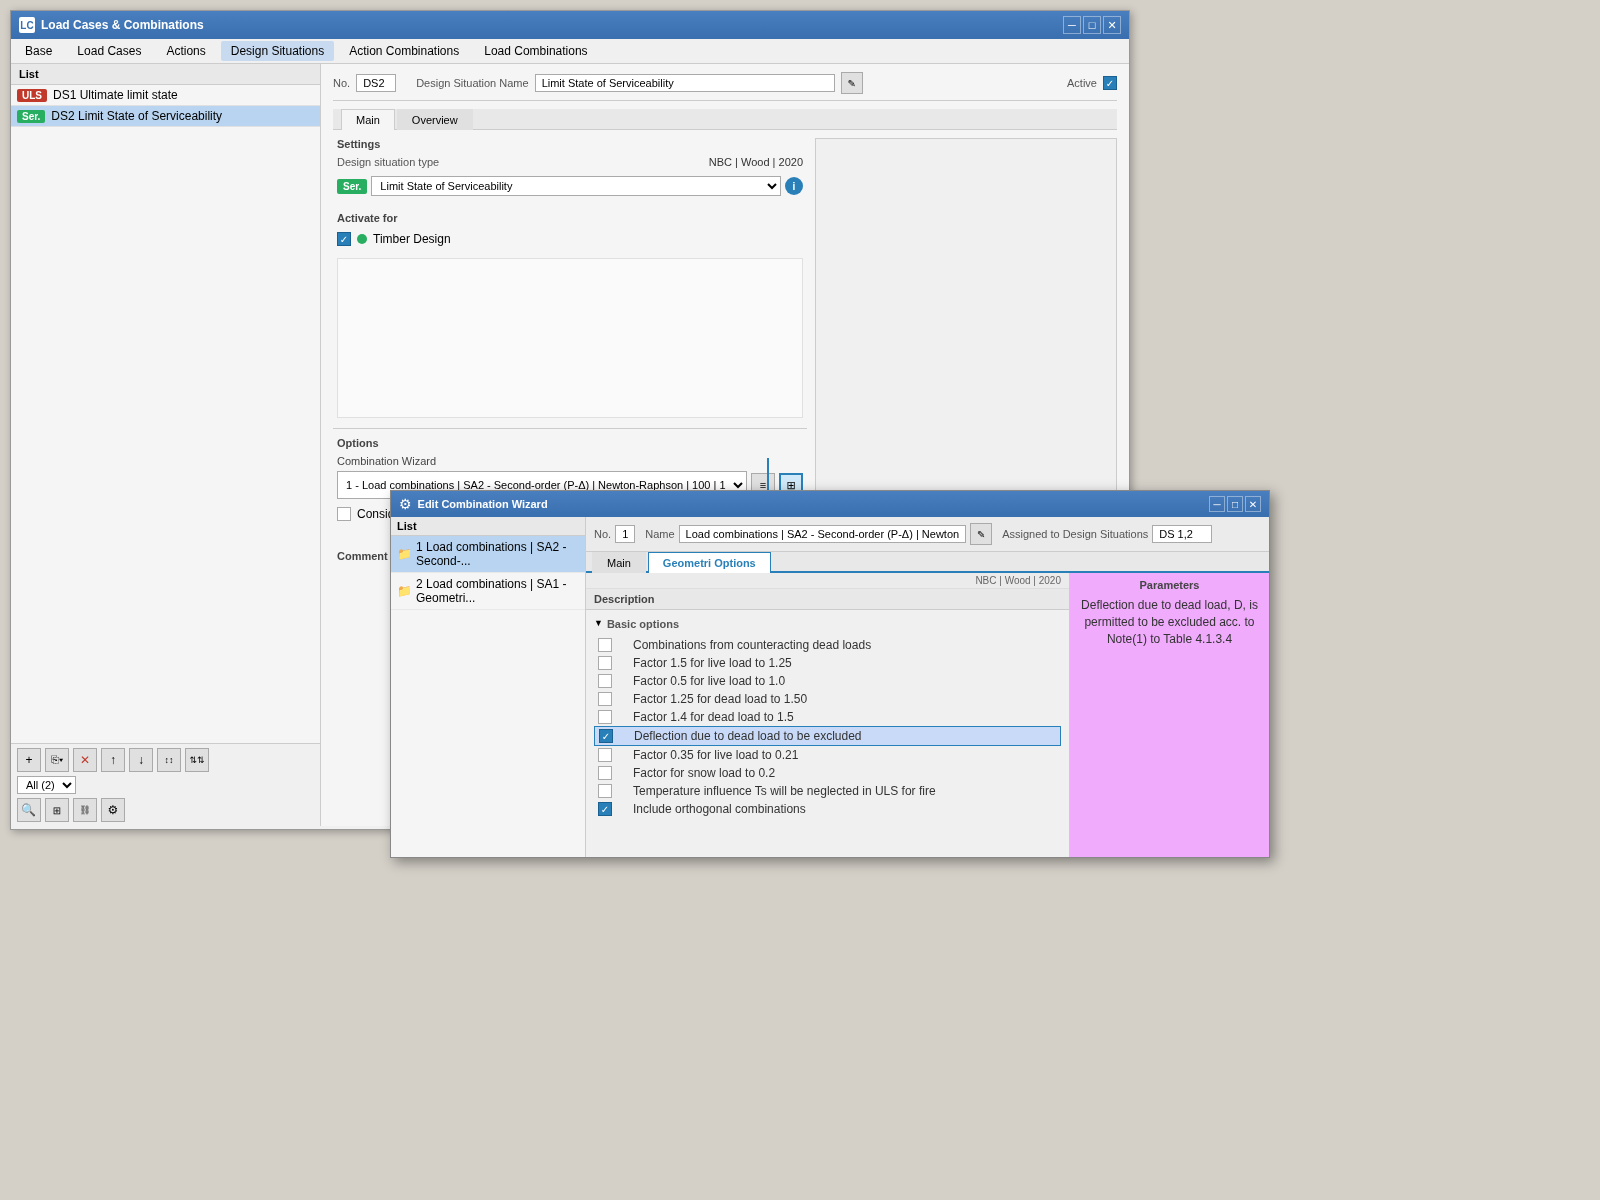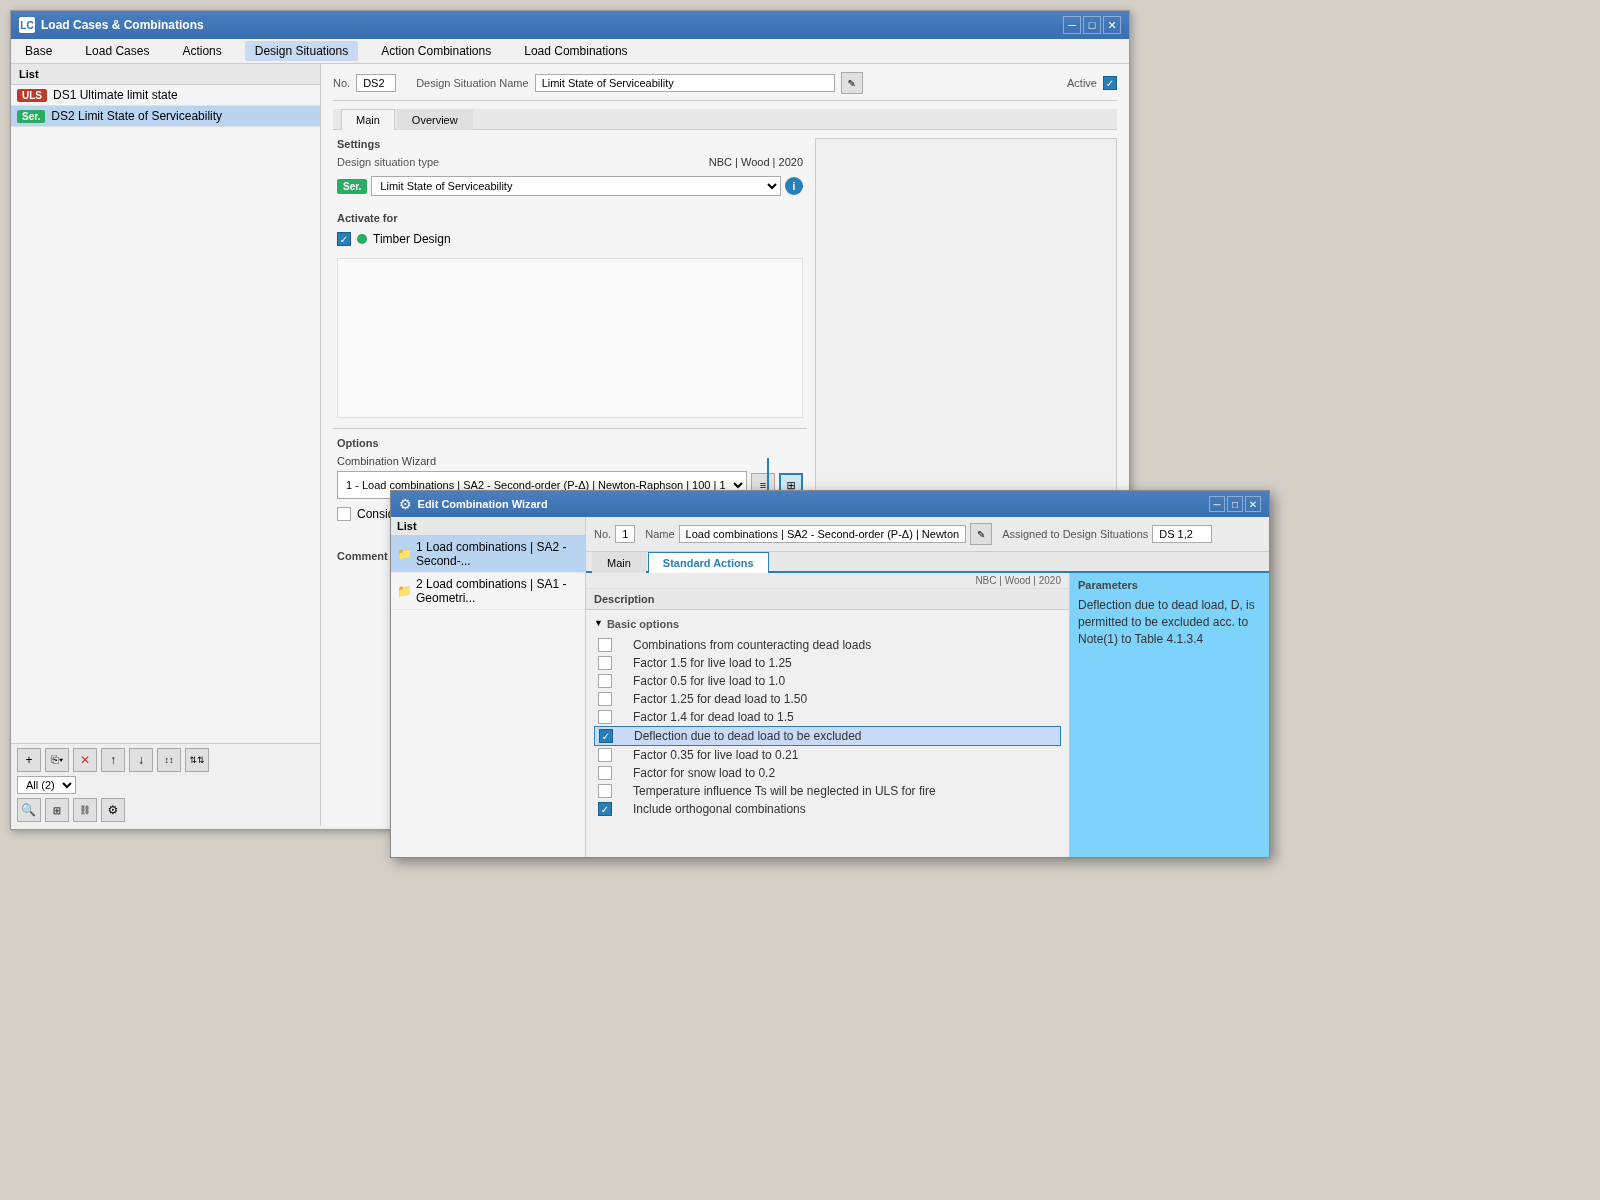--- a/index.html
+++ b/index.html
@@ -29,21 +29,21 @@
     .title-text { font-size: 12px; font-weight: 600; }
     .title-controls { display: flex; gap: 2px; }
     .title-btn { width: 18px; height: 18px; background: transparent; border: 1px solid rgba(255,255,255,0.4); color: white; font-size: 11px; cursor: pointer; display: flex; align-items: center; justify-content: center; }
 
     
     .menu-bar {
       background: #f0f0f0;
       border-bottom: 1px solid #ccc;
       display: flex;
       padding: 2px 4px;
-      gap: 13px;
+      gap: 5px;
     }
     .menu-item {
       padding: 3px 10px;
       cursor: pointer;
       border-radius: 2px;
       color: #000;
     }
     .menu-item.active { background: #c8daf0; }
 
     
@@ -439,23 +439,24 @@
     }
     .std-option-row.highlighted {
       background: #c8daf8;
       border: 1px solid #2980b9;
     }
 
     
     .params-panel {
       width: 200px;
       border-left: 1px solid #ccc;
-      background: #7dd3fc;
+      background: #f0abfc;
       padding: 6px 8px;
       font-size: 11px;
+      text-align: center;
     }
     .params-title {
       font-weight: bold;
       color: #444;
       margin-bottom: 6px;
       font-size: 11px;
     }
     .params-text {
       color: #333;
       line-height: 1.4;
@@ -692,21 +693,21 @@
           <button class="edit-btn" style="font-size:10px;">✎</button>
         </div>
         <div class="dialog-field-group">
           <span class="dialog-field-label">Assigned to Design Situations</span>
           <div class="dialog-field-wide" style="min-width:60px;">DS 1,2</div>
         </div>
       </div>
 
       <div class="dialog-tab-bar">
         <div class="dialog-tab">Main</div>
-        <div class="dialog-tab active">Standard Actions</div>
+        <div class="dialog-tab active">Geometri Options</div>
       </div>
 
       <div class="dialog-right-inner">
         <div class="inner-content">
 
           <div class="nbc-header">NBC | Wood | 2020</div>
 
           <div class="std-options-header">
             <span class="std-col-desc">Description</span>
           </div>

